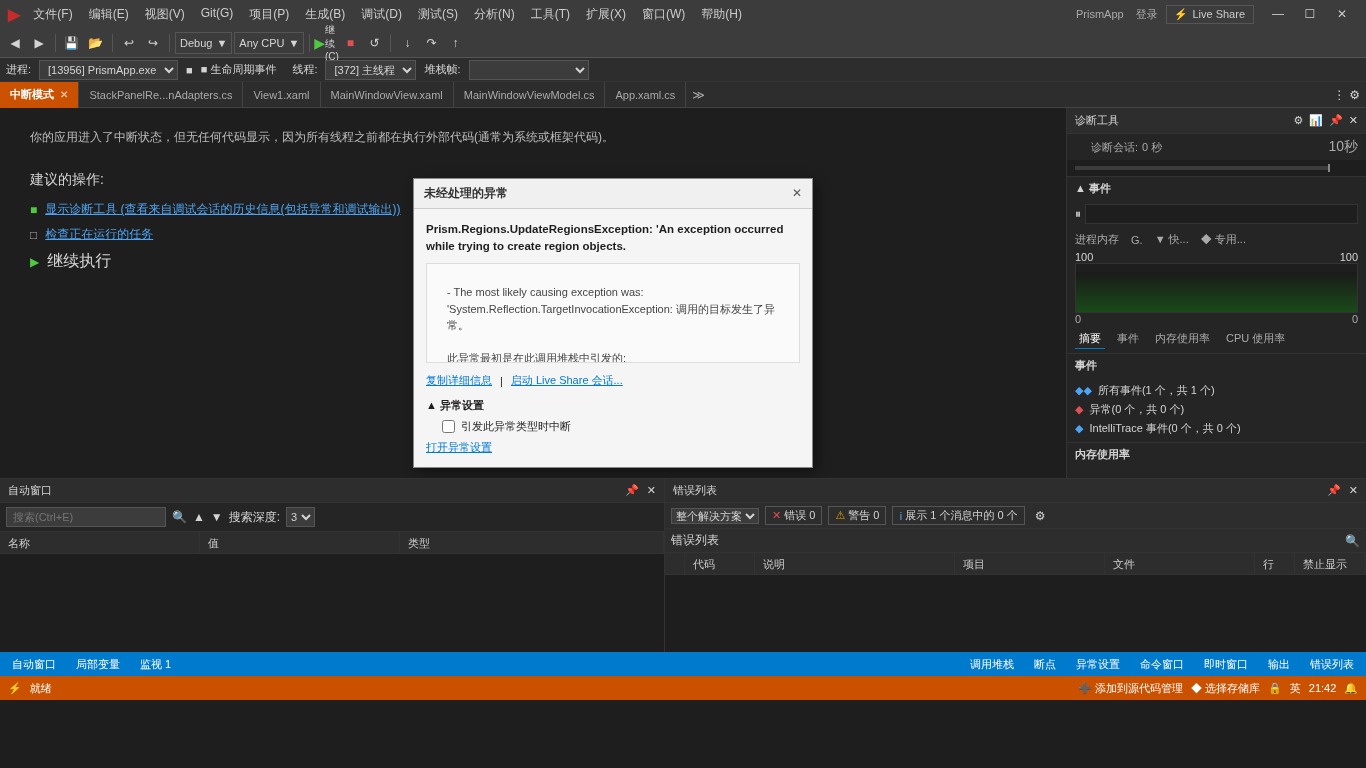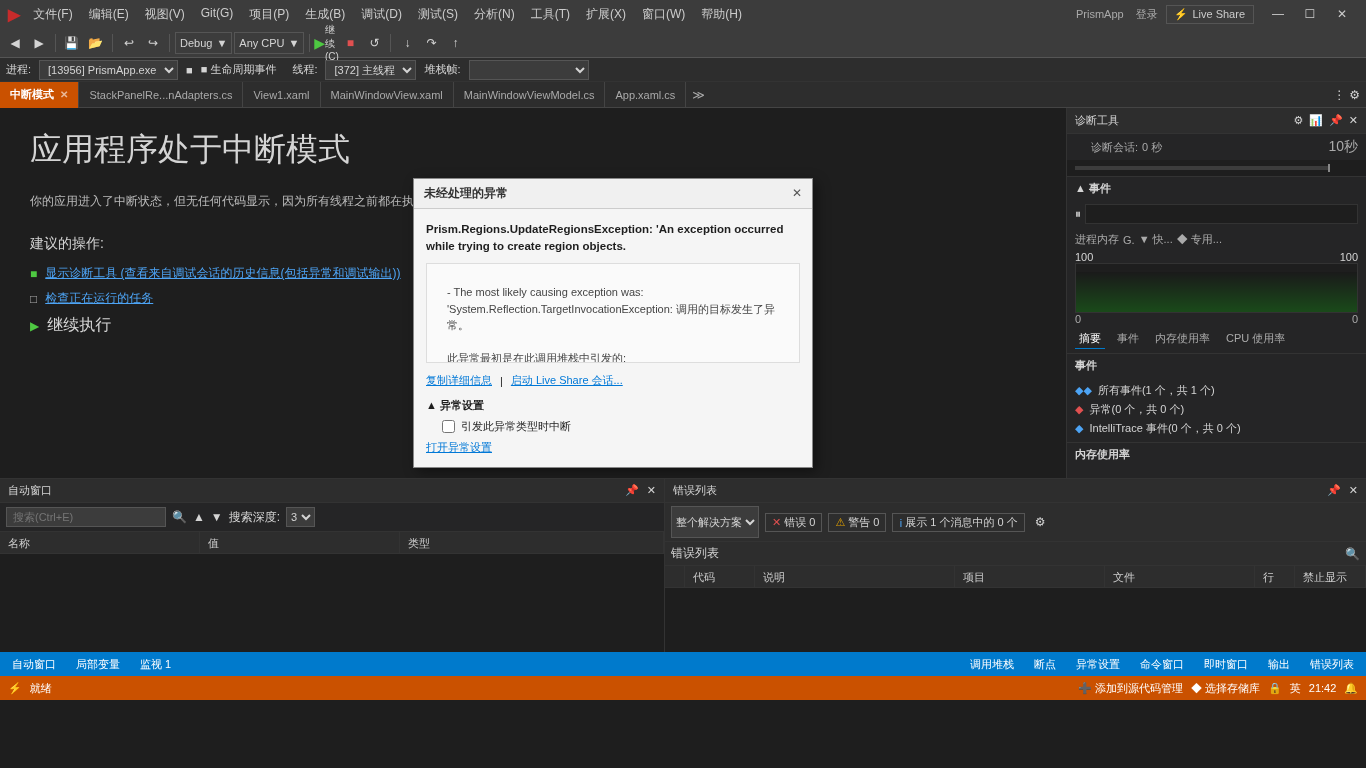--- a/index.html
+++ b/index.html
@@ -205,21 +205,20 @@
   <div class="tab-overflow">≫</div>
   <div style="margin-left:auto; display:flex; gap:4px; padding: 0 6px;">
     <span style="cursor:pointer;">⋮</span>
     <span style="cursor:pointer;">⚙</span>
   </div>
 </div>
 
 <div style="display:flex; height:370px; position:relative;">
 
   <div class="editor-area">
-    <div class="break-title">应用程序处于中断模式</div>
     <div class="break-subtitle">你的应用进入了中断状态，但无任何代码显示，因为所有线程之前都在执行外部代码(通常为系统或框架代码)。</div>
     <div class="suggestions-title">建议的操作:</div>
     <div class="suggestion-item">
       <span style="color:#4ec942;">■</span>
       <span class="link">显示诊断工具 (查看来自调试会话的历史信息(包括异常和调试输出))</span>
     </div>
     <div class="suggestion-item">
       <span style="color:#aaa;">□</span>
       <span class="link">检查正在运行的任务</span>
     </div>
@@ -289,21 +288,21 @@
     <div style="height:16px; background:#1e1e1e; display:flex; align-items:center; padding:0 8px;">
       <div style="width:90%; height:4px; background:#3c3c3c; position:relative;">
         <div style="position:absolute; right:0; width:2px; height:8px; background:#888; top:-2px;"></div>
       </div>
     </div>
     <div class="diag-section">▲ 事件</div>
     <div style="padding:4px 8px; display:flex; align-items:center; gap:4px;">
       <span style="cursor:pointer;">⏸</span>
       <div style="flex:1; height:20px; background:#1e1e1e; border:1px solid #333;"></div>
     </div>
-    <div style="padding:4px 8px; display:flex; align-items:center; gap:4px; font-size:11px; color:#aaa;">
+    <div style="padding:4px 8px; display:flex; align-items:center; gap:12px; font-size:11px; color:#aaa;">
       <span>进程内存</span>
       <span>G.</span>
       <span>▼ 快...</span>
       <span>◆ 专用...</span>
     </div>
     <div style="padding:0 8px; display:flex; justify-content:space-between; font-size:11px;">
       <span>100</span>
       <span>100</span>
     </div>
     <div style="margin:0 8px; height:50px; background:#1e1e1e; border:1px solid #333; display:flex; align-items:flex-end;">
@@ -364,21 +363,21 @@
     <div style="flex:1; background:#1e1e1e;"></div>
   </div>
 
   <div class="errors-panel">
     <div class="panel-header">
       <span class="panel-title">错误列表</span>
       <span style="margin-left:auto;">📌</span>
       <span style="cursor:pointer; margin-left:4px;">✕</span>
     </div>
     <div class="errors-toolbar">
-      <select style="background:#3c3c3c; border:1px solid #555; color:#d4d4d4; height:32px; font-size:11px;">
+      <select style="background:#3c3c3c; border:1px solid #555; color:#d4d4d4; height:16px; font-size:11px;">
         <option>整个解决方案</option>
       </select>
       <div class="err-badge">
         <span class="err-icon">✕</span>
         <span>错误 0</span>
       </div>
       <div class="err-badge">
         <span class="warn-icon">⚠</span>
         <span>警告 0</span>
       </div>

